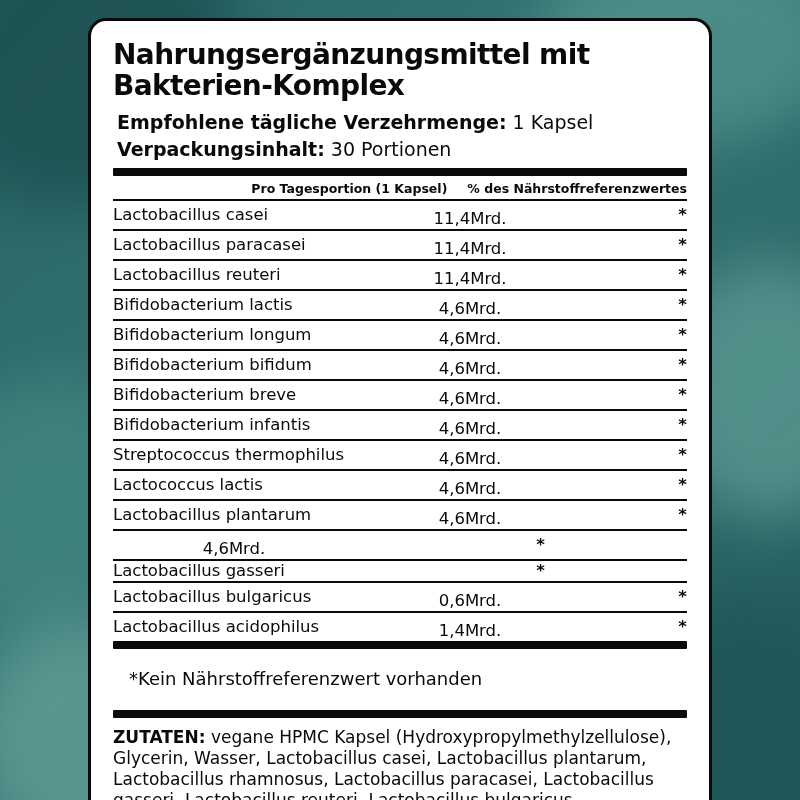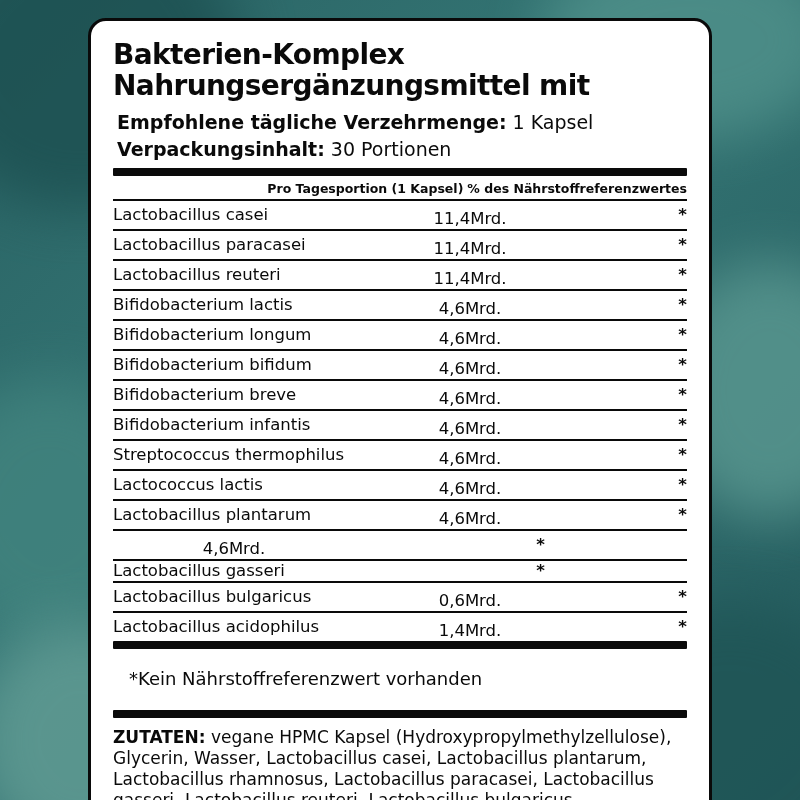--- a/index.html
+++ b/index.html
@@ -32,21 +32,21 @@
   .title span { display: block; }
 
   .serving-line { margin: 4px; font-size: 19px; line-height: 1.22; }
   .serving-line b { font-weight: bold; }
 
   .bar { height: 8px; background: #0a0a0a; border-radius: 1px; }
   .bar-top { margin-top: 7px; }
   .bar-mid { margin-top: 0; }
 
   .thead {
-    display: flex; justify-content: flex-end; align-items: flex-end; gap: 4px;
+    display: flex; justify-content: flex-end; align-items: flex-end; gap: 20px;
     font-size: 12.5px; font-weight: bold;
     padding: 5px 0 3px; border-bottom: 2px solid #0a0a0a;
   }
 
   .trow {
     display: grid; grid-template-columns: 242px 150px 1fr;
     align-items: center;
     border-bottom: 2px solid #0a0a0a;
     font-size: 16.5px; line-height: 20px; gap: 40px;
   }
@@ -70,22 +70,22 @@
 <div class="blob b1"></div>
 <div class="blob b2"></div>
 <div class="blob b3"></div>
 <div class="blob b4"></div>
 <div class="blob b5"></div>
 <div class="blob b6"></div>
 
 <div class="card">
 
   <h1 class="title">
+    <span>Nahrungsergänzungsmittel mit</span>
     <span>Bakterien-Komplex</span>
-    <span>Nahrungsergänzungsmittel mit</span>
   </h1>
 
   <p class="serving-line">
     <b>Empfohlene tägliche Verzehrmenge:</b>
     <span>1 Kapsel</span>
   </p>
   <p class="serving-line">
     <b>Verpackungsinhalt:</b>
     <span>30 Portionen</span>
   </p>

